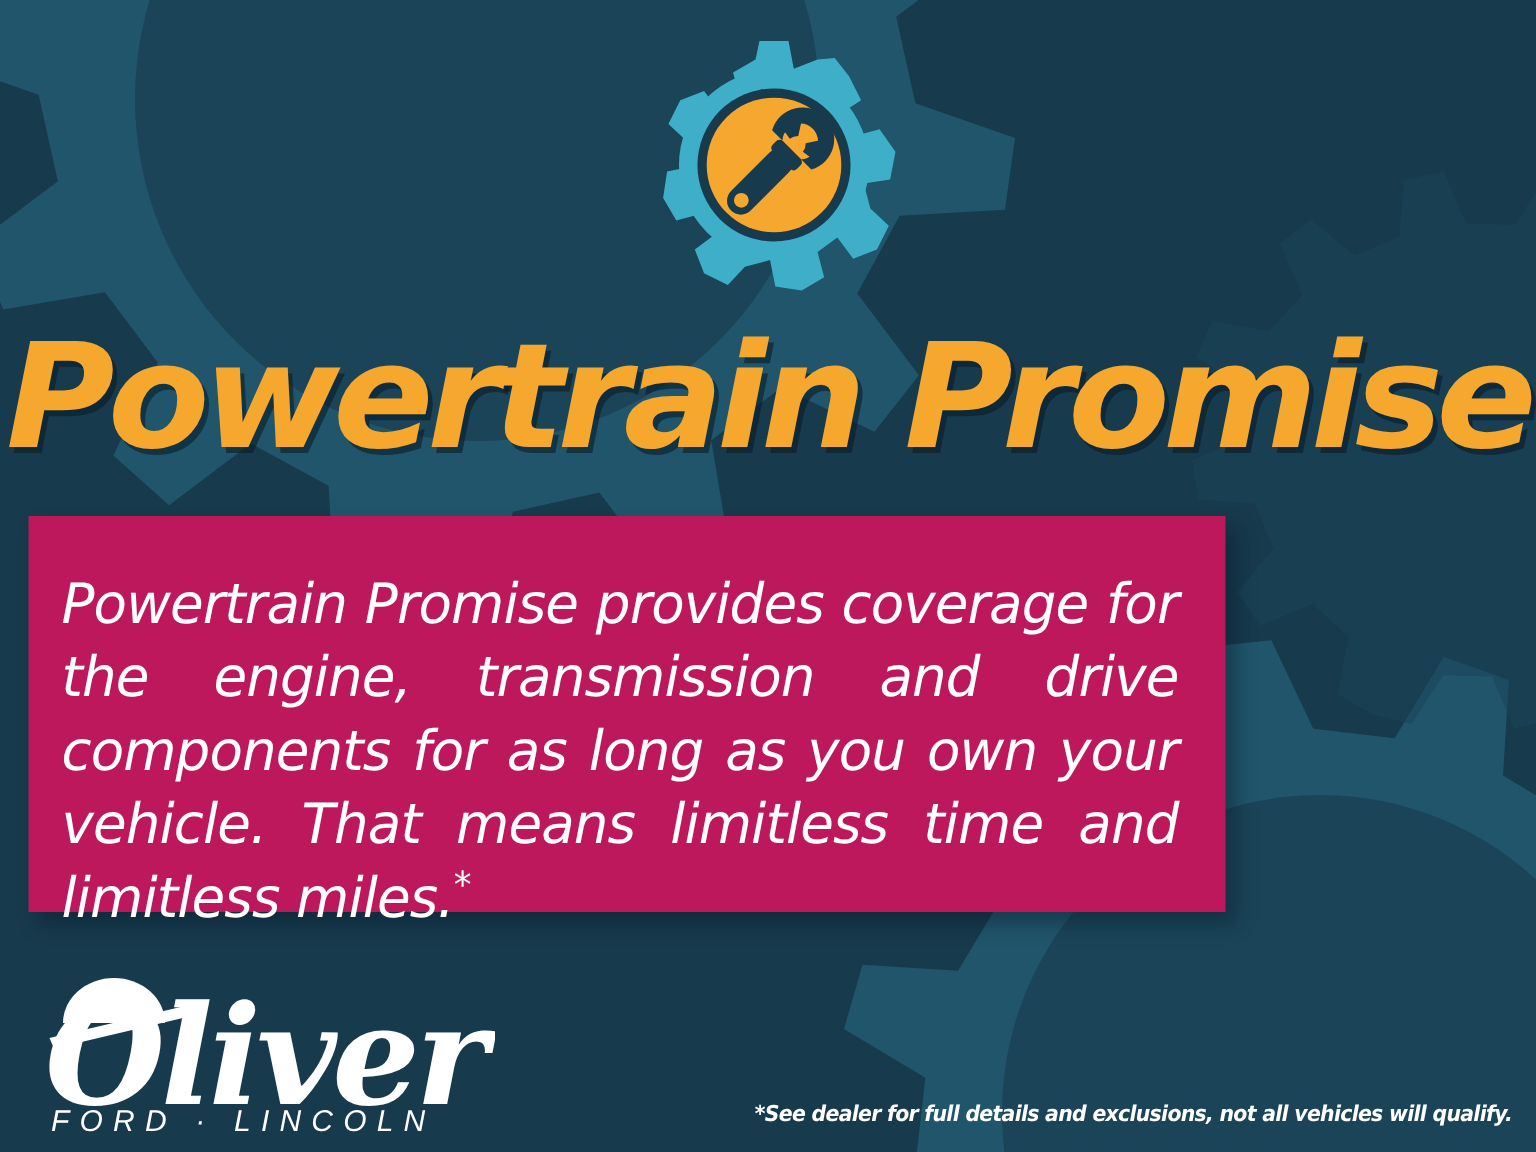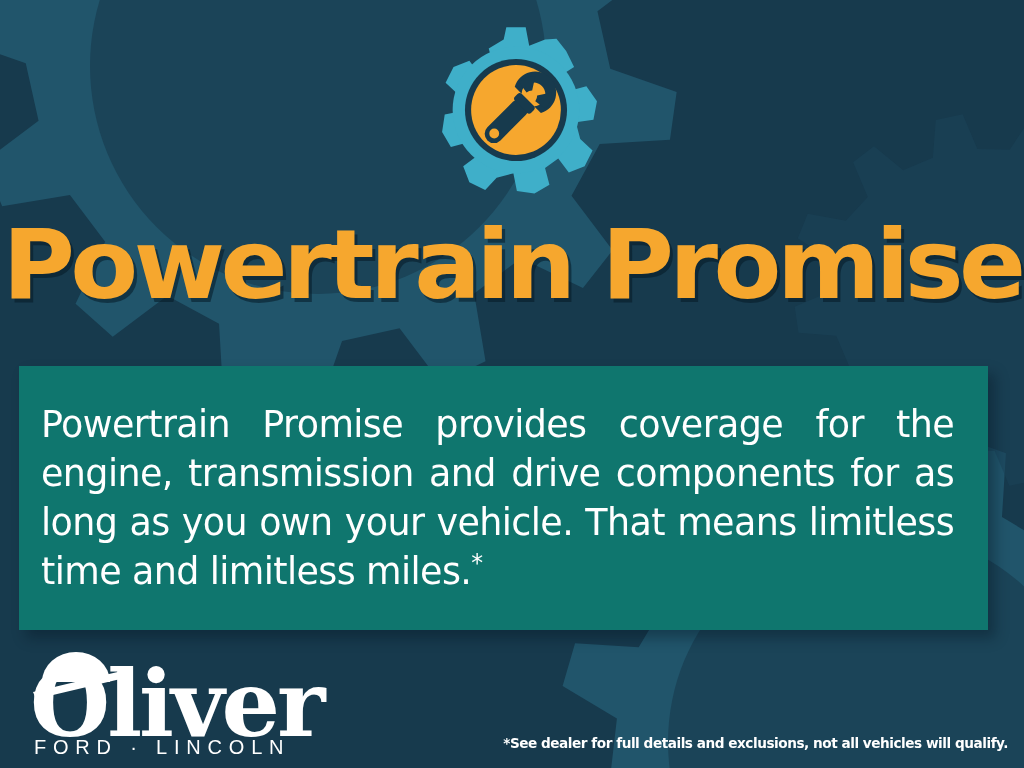--- a/index.html
+++ b/index.html
@@ -10,20 +10,21 @@
   body {
     font-family: "Liberation Sans", sans-serif;
   }
 
   #poster {
     position: relative;
     width: 1024px;
     height: 768px;
     overflow: hidden;
     background: #173A4D;
+    font-style: italic;
   }
 
   
   #bg-gears {
     position: absolute;
     inset: 0;
     width: 1024px;
     height: 768px;
     pointer-events: none;
   }
@@ -53,24 +54,24 @@
     text-shadow: 3px 4px 0 rgba(6, 26, 38, .55);
     transform: scaleX(1.02);
     transform-origin: center top;
     white-space: nowrap;
   }
 
   
   #body-panel {
     position: absolute;
     left: 19px;
-    top: 366px;
-    width: 969px;
+    top: 344px;
+    width: 798px;
     height: 264px;
-    background: #0f766e;
+    background: #be185d;
     box-sizing: border-box;
     padding: 34px 20px 20px 22px;
     box-shadow: 7px 8px 12px rgba(5, 22, 33, .38);
   }
 
   #body-text {
     margin: 0;
     color: #FFFFFF;
     font-family: "DejaVu Sans", "Liberation Sans", sans-serif;
     font-size: 37px;

